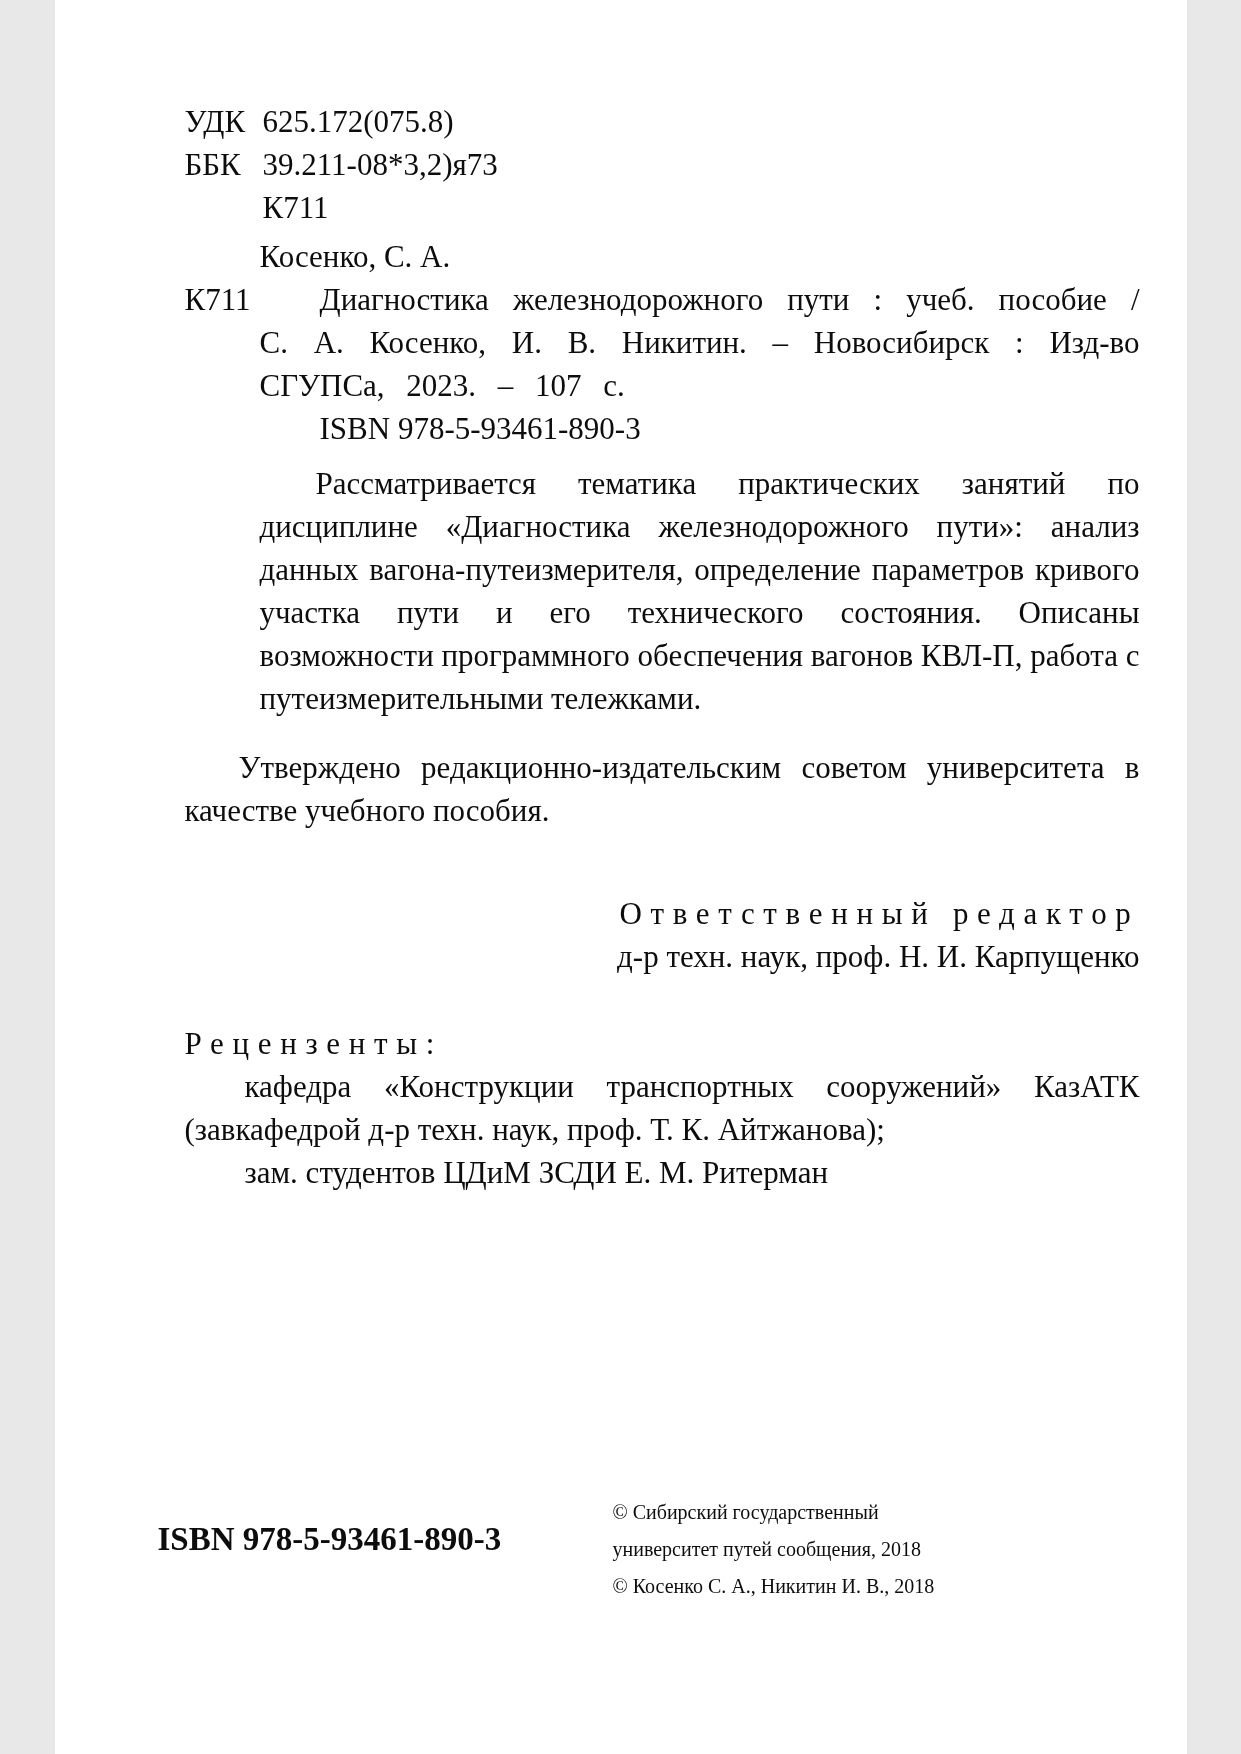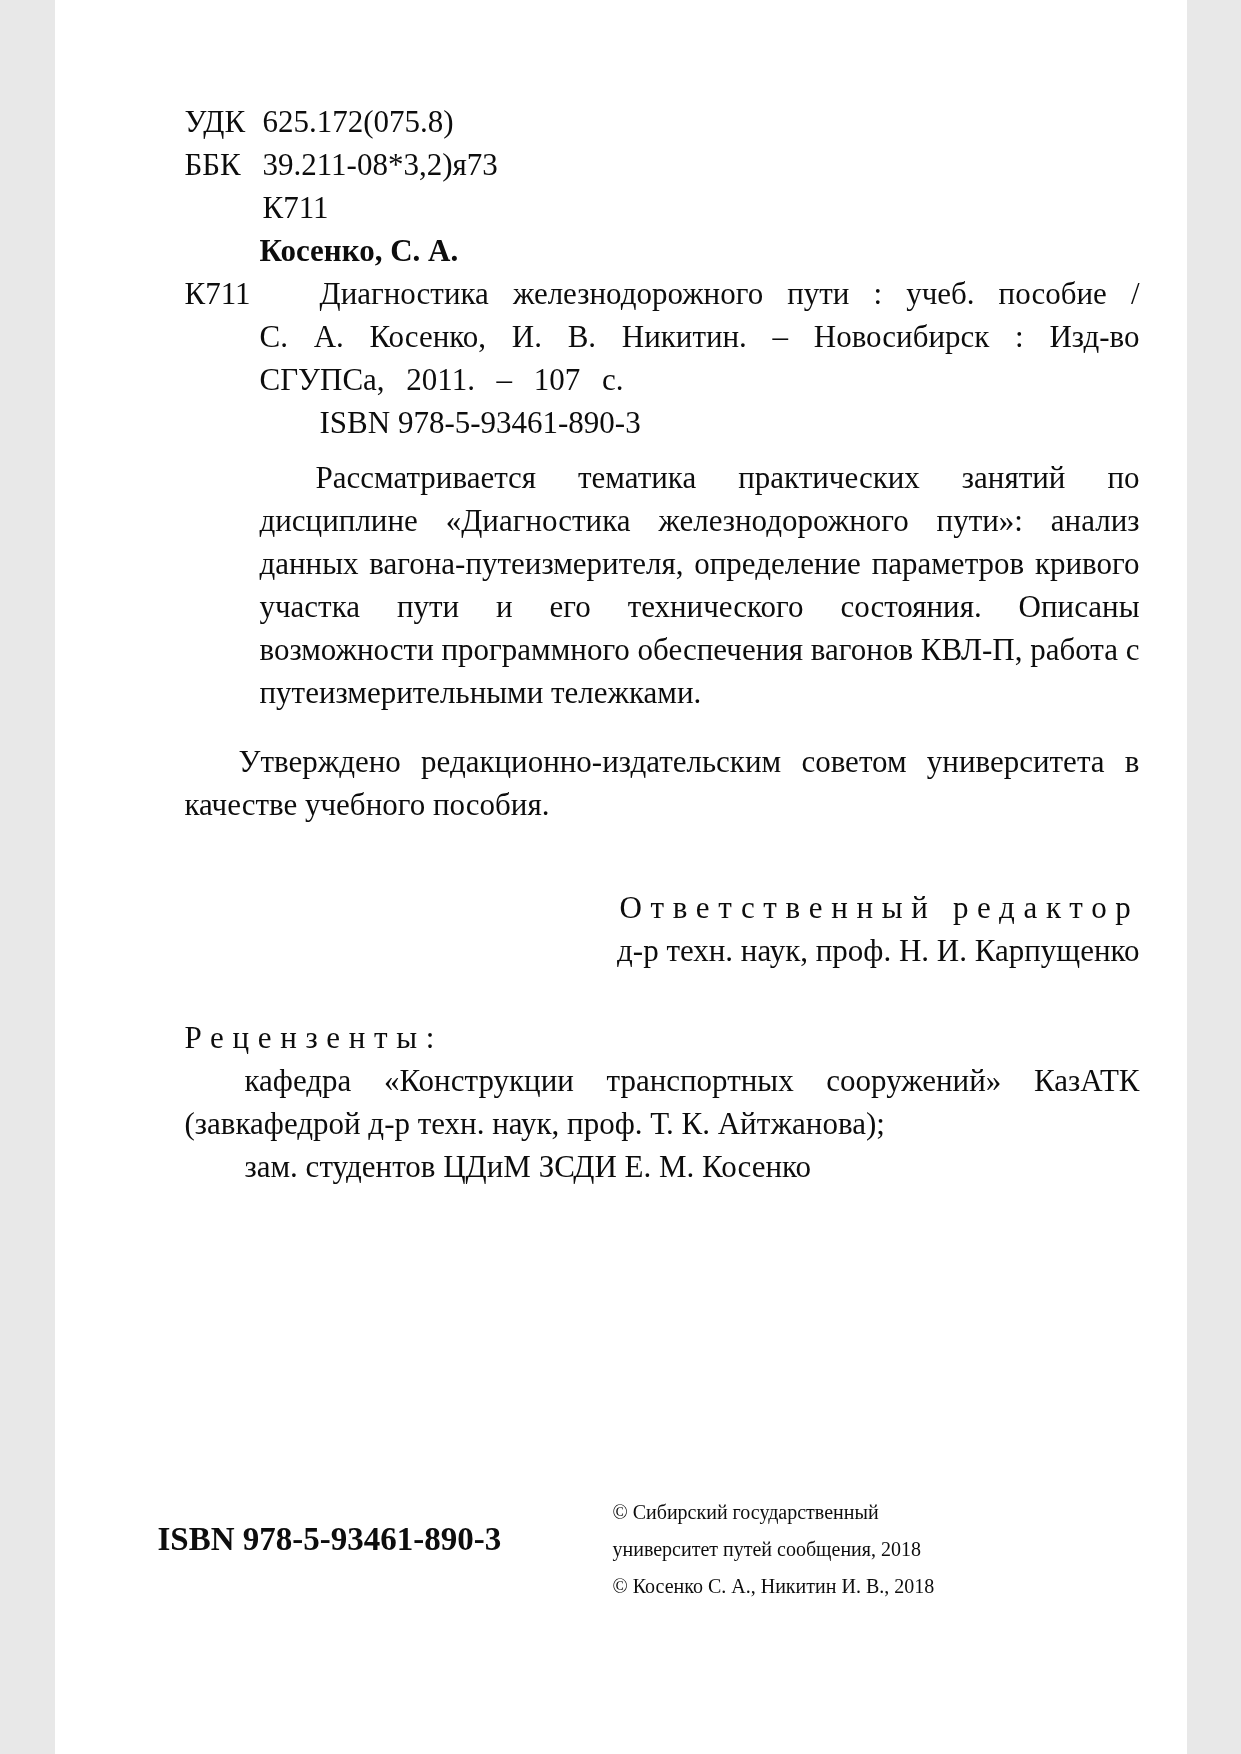--- a/index.html
+++ b/index.html
@@ -20,21 +20,21 @@
     left: 130px;
     top: 100px;
     width: 955px;
   }
   
   .code-line { display: flex; }
   .code-label { width: 78px; flex: 0 0 78px; }
   .top-sign { margin-left: 78px; }
 
   
-  .card-author { margin-left: 75px; font-weight: bold; }
+  .card-author { margin-left: 75px; margin-top: 6px; font-weight: normal; }
   .entry-wrap { position: relative; margin-left: 75px; }
   .margin-sign { position: absolute; left: -75px; top: 0; }
   .entry-text {
     margin: 0;
     text-align: justify;
     text-indent: 60px;
     word-spacing: 0.45em;
   }
   .card-isbn { margin-left: 60px; }
 
@@ -95,38 +95,38 @@
     <div class="code-line">
       <span class="code-label">ББК</span>
       <span>39.211-08*3,2)я73</span>
     </div>
     <div class="top-sign">К711</div>
 
     <div class="card-author">Косенко, С. А.</div>
 
     <div class="entry-wrap">
       <span class="margin-sign">К711</span>
-      <p class="entry-text">Диагностика железнодорожного пути : учеб. пособие / С. А. Косенко, И. В. Никитин. – Новосибирск : Изд-во СГУПСа, 2011. – 107 с.</p>
+      <p class="entry-text">Диагностика железнодорожного пути : учеб. пособие / С. А. Косенко, И. В. Никитин. – Новосибирск : Изд-во СГУПСа, 2023. – 107 с.</p>
       <div class="card-isbn">ISBN 978-5-93461-890-3</div>
     </div>
 
     <p class="annot">Рассматривается тематика практических занятий по дисциплине «Диагностика железнодорожного пути»: анализ данных вагона-путеизмерителя, определение параметров кривого участка пути и его технического состояния. Описаны возможности программного обеспечения вагонов КВЛ-П, работа с путеизмерительными тележками.</p>
 
 
     <p class="approved">Утверждено редакционно-издательским советом университета в качестве учебного пособия.</p>
 
     <div class="editor-block">
       <div class="spaced">Ответственный редактор</div>
       <div><span>д-р техн. наук, проф. </span><span class="it">Н. И. Карпущенко</span></div>
     </div>
 
     <div class="reviewers-block">
       <div class="rev-heading">Рецензенты:</div>
       <p class="rev-par"><span>кафедра «Конструкции транспортных сооружений» КазАТК (завкафедрой д-р техн. наук, проф. </span><span class="it">Т. К. Айтжанова</span><span>);</span></p>
-      <p class="rev-par"><span>зам. студентов ЦДиМ ЗСДИ </span><span class="it">Е. М. Косенко</span></p>
+      <p class="rev-par"><span>зам. студентов ЦДиМ ЗСДИ </span><span class="it">Е. М. Ритерман</span></p>
     </div>
 
   </div>
 
   <div class="footer-isbn">ISBN 978-5-93461-890-3</div>
   <div class="copyright-block">
     <div>© Сибирский государственный</div>
     <div>университет путей сообщения, 2018</div>
     <div>© Косенко С. А., Никитин И. В., 2018</div>
   </div>

